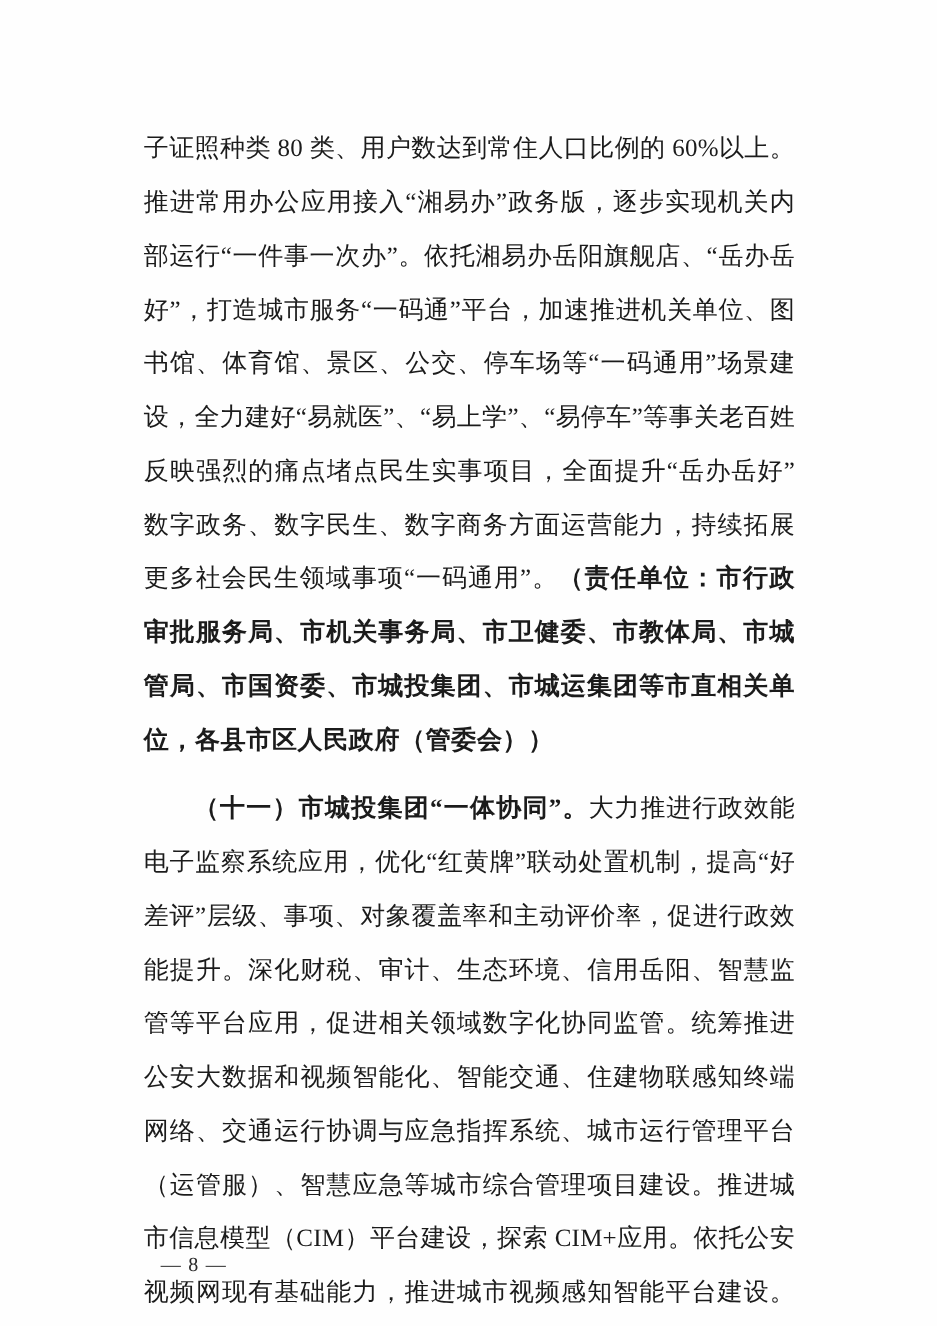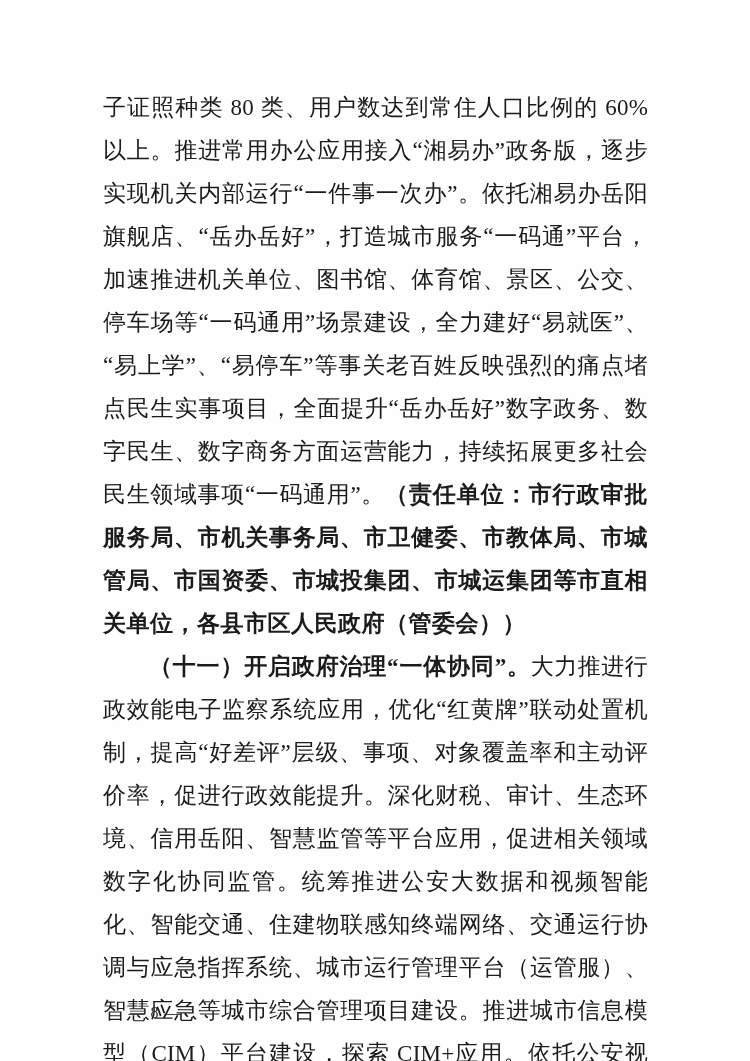--- a/index.html
+++ b/index.html
@@ -22,22 +22,22 @@
     height: 1061px;
     background: #fefefe;
   }
   .content {
     position: absolute;
     left: 103px;
     top: 86px;
     width: 545px;
   }
   p.para {
-    margin: 0;
-    font-size: 23px;
+    margin: 12px;
+    font-size: 20px;
     line-height: 43px;
     color: #1b1b1b;
     text-align: justify;
     text-justify: inter-ideograph;
     letter-spacing: 0.2px;
     font-family: "Liberation Serif", "DejaVu Serif", serif;
   }
   p.para.indent {
     text-indent: 2em;
   }
@@ -60,18 +60,18 @@
     display: inline-block;
     margin-left: -440px;
   }
 </style>
 </head>
 <body>
 
 <div class="page">
   <div class="content">
     <p class="para" id="para-1"><span>子证照种类 80 类、用户数达到常住人口比例的 60%以上。推进常用办公应用接入“湘易办”政务版，逐步实现机关内部运行“一件事一次办”。依托湘易办岳阳旗舰店、“岳办岳好”，打造城市服务“一码通”平台，加速推进机关单位、图书馆、体育馆、景区、公交、停车场等“一码通用”场景建设，全力建好“易就医”、“易上学”、“易停车”等事关老百姓反映强烈的痛点堵点民生实事项目，全面提升“岳办岳好”数字政务、数字民生、数字商务方面运营能力，持续拓展更多社会民生领域事项“一码通用”。</span><span class="bold">（责任单位：市行政审批服务局、市机关事务局、市卫健委、市教体局、市城管局、市国资委、市城投集团、市城运集团等市直相关单位，各县市区人民政府（管委会））</span></p>
-    <p class="para indent" id="para-2"><span class="bold">（十一）开启政府治理“一体协同”。</span><span>大力推进行政效能电子监察系统应用，优化“红黄牌”联动处置机制，提高“好差评”层级、事项、对象覆盖率和主动评价率，促进行政效能提升。深化财税、审计、生态环境、信用岳阳、智慧监管等平台应用，促进相关领域数字化协同监管。统筹推进公安大数据和视频智能化、智能交通、住建物联感知终端网络、交通运行协调与应急指挥系统、城市运行管理平台（运管服）、智慧应急等城市综合管理项目建设。推进城市信息模型（CIM）平台建设，探索 CIM+应用。依托公安视频网现有基础能力，推进城市视频感知智能平台建设。完成党政协同办公平台整体提质升级改造，提升平台应用效能和应用水平，做好平台升级替换与推广应用工作。</span></p>
+    <p class="para indent" id="para-2"><span class="bold">（十一）市城投集团“一体协同”。</span><span>大力推进行政效能电子监察系统应用，优化“红黄牌”联动处置机制，提高“好差评”层级、事项、对象覆盖率和主动评价率，促进行政效能提升。深化财税、审计、生态环境、信用岳阳、智慧监管等平台应用，促进相关领域数字化协同监管。统筹推进公安大数据和视频智能化、智能交通、住建物联感知终端网络、交通运行协调与应急指挥系统、城市运行管理平台（运管服）、智慧应急等城市综合管理项目建设。推进城市信息模型（CIM）平台建设，探索 CIM+应用。依托公安视频网现有基础能力，推进城市视频感知智能平台建设。完成党政协同办公平台整体提质升级改造，提升平台应用效能和应用水平，做好平台升级替换与推广应用工作。</span></p>
   </div>
   <div class="page-number">
     <span class="pn-inner">— 8 —</span>
   </div>
 </div>
 
 </body></html>

